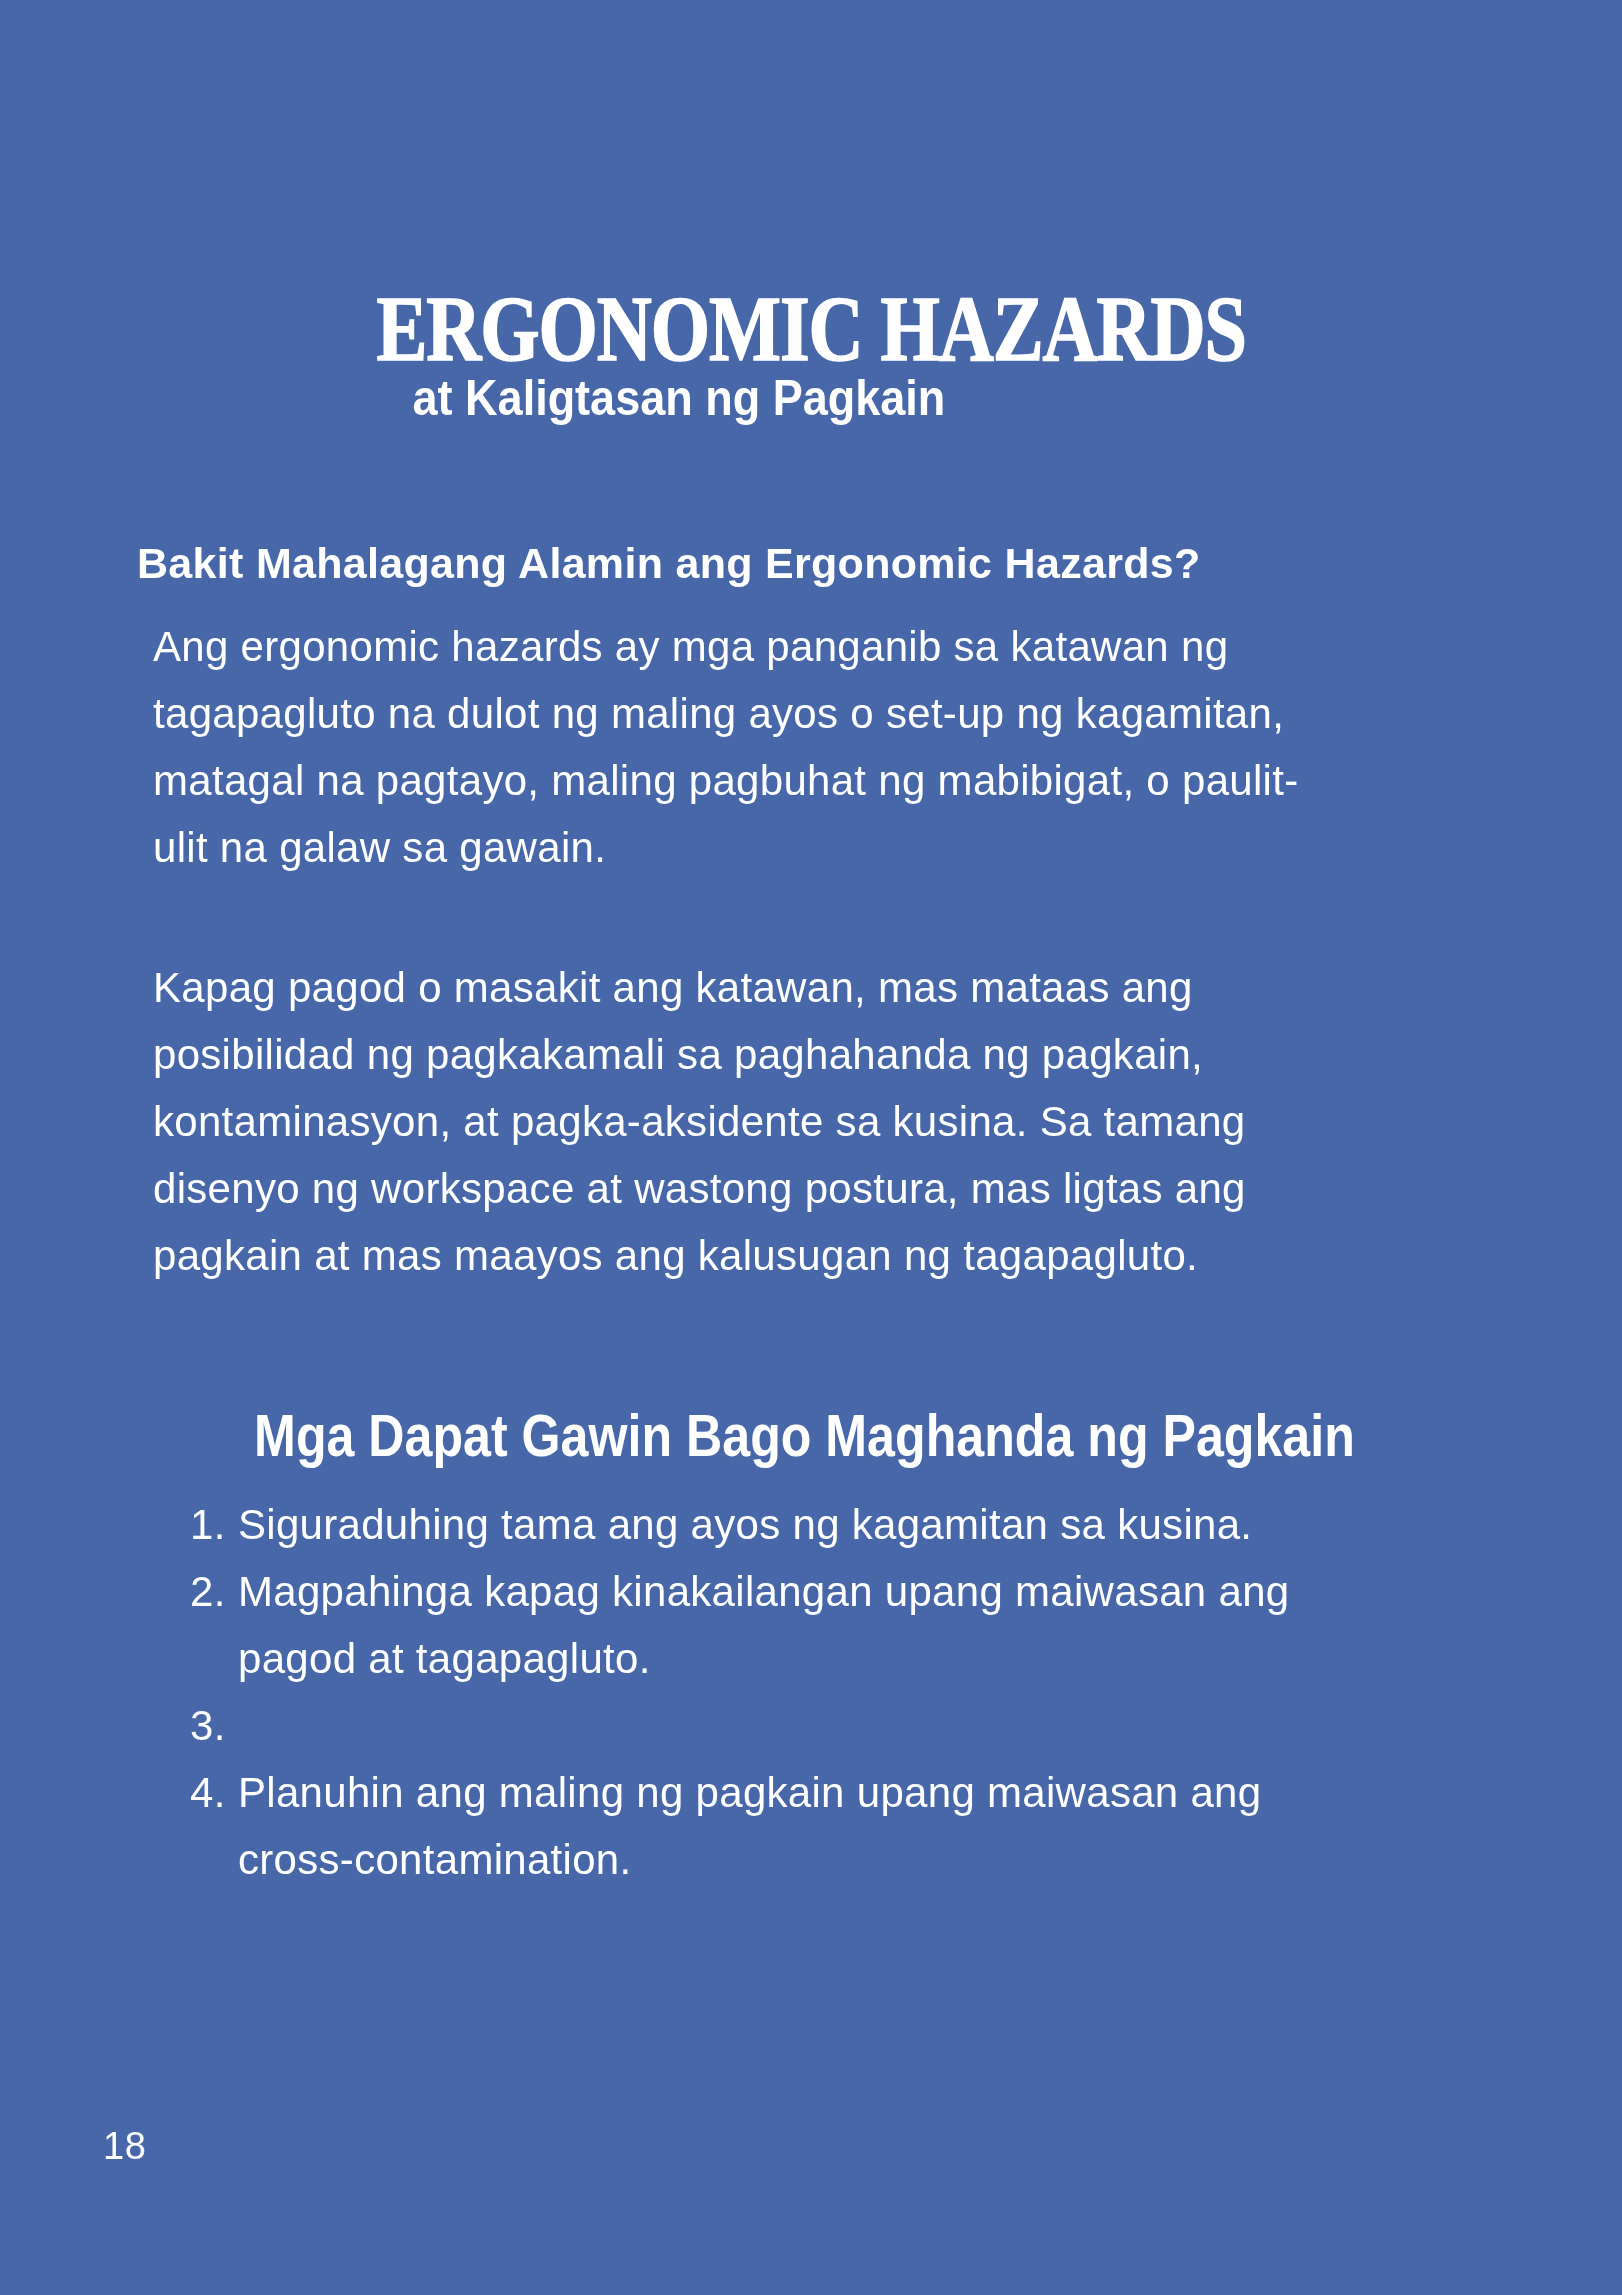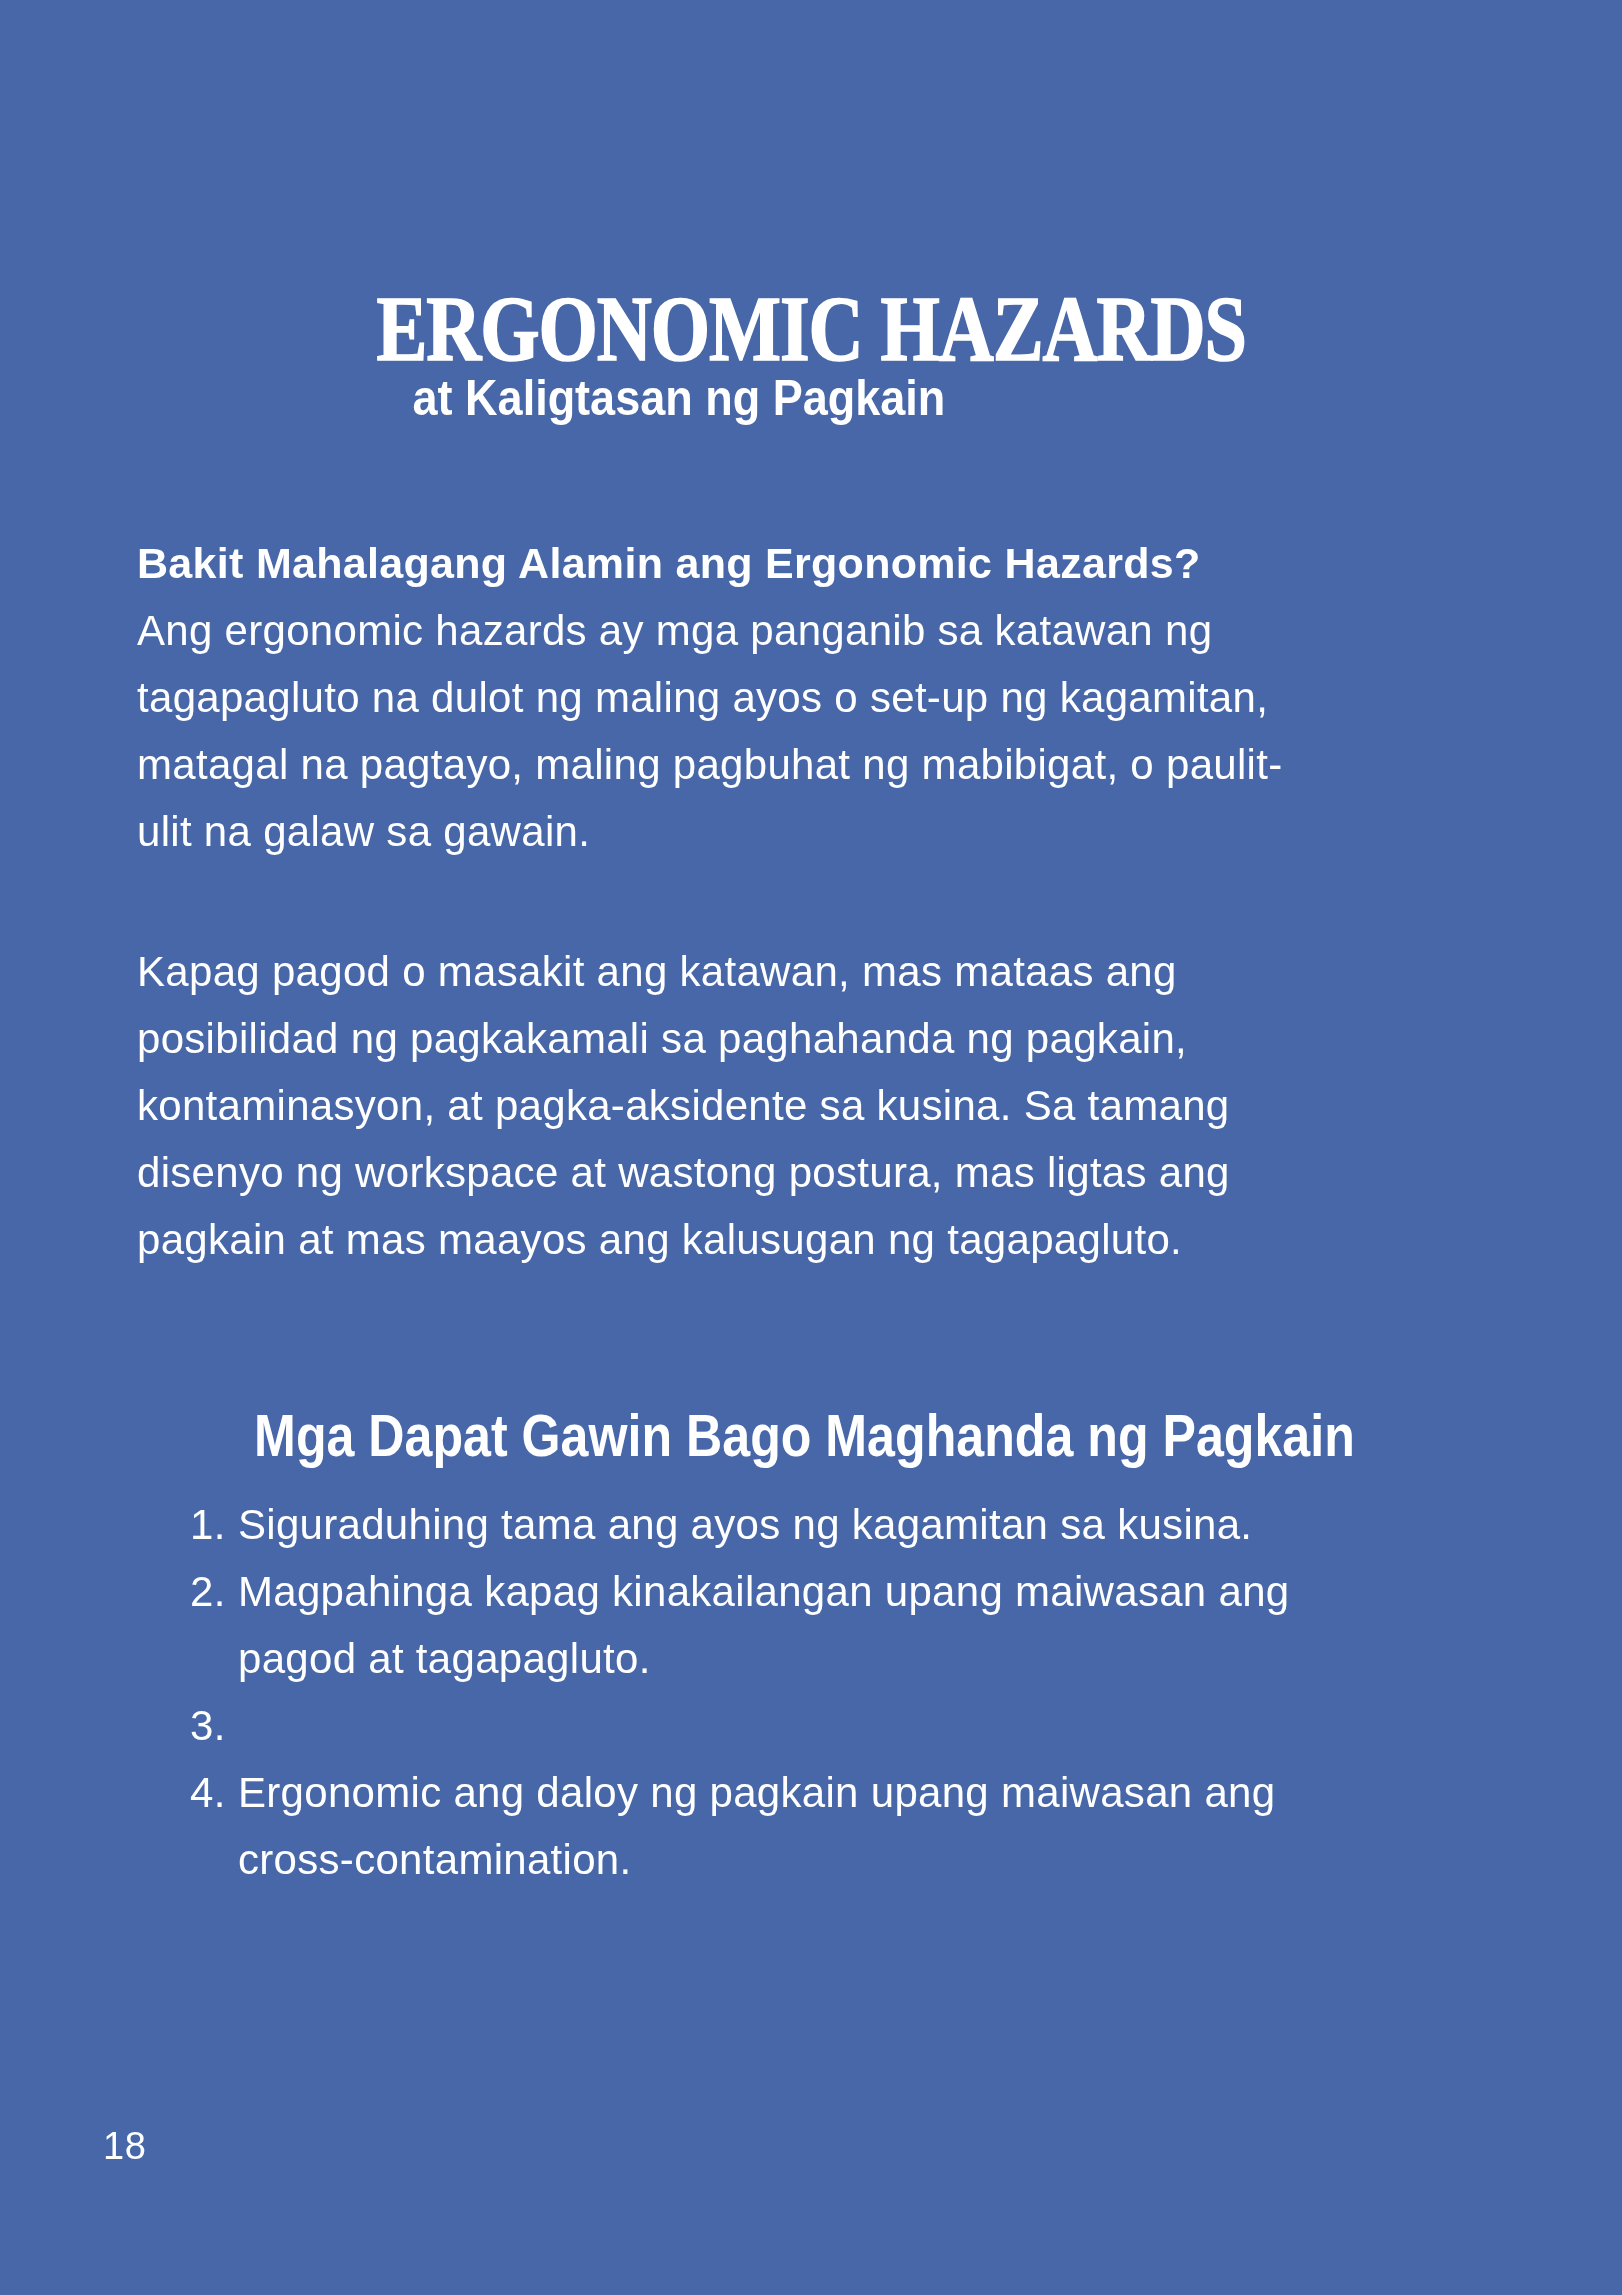--- a/index.html
+++ b/index.html
@@ -63,21 +63,21 @@
     width: 1440px;
   }
   .intro-heading {
     margin: 0;
     font-size: 43px;
     font-weight: 700;
     line-height: 67px;
     letter-spacing: 0.3px;
   }
   .body-par {
-    margin: 0;
+    margin: 16px;
     font-size: 42px;
     font-weight: 400;
     line-height: 67px;
     letter-spacing: 0.3px;
     white-space: pre-line;
   }
   .body-par + .body-par {
     margin-top: 73px;
   }
   
@@ -160,21 +160,21 @@
     <li>
       <span class="num">2.</span>
       <span class="txt">Magpahinga kapag kinakailangan upang maiwasan ang
 pagod at tagapagluto.</span>
     </li>
     <li>
       <span class="num">3.</span>
     </li>
     <li>
       <span class="num">4.</span>
-      <span class="txt">Ergonomic ang daloy ng pagkain upang maiwasan ang
+      <span class="txt">Planuhin ang maling ng pagkain upang maiwasan ang
 cross-contamination.</span>
     </li>
   </ol>
 
   <div class="page-number">18</div>
 
 </div>
 
 
 </body></html>

